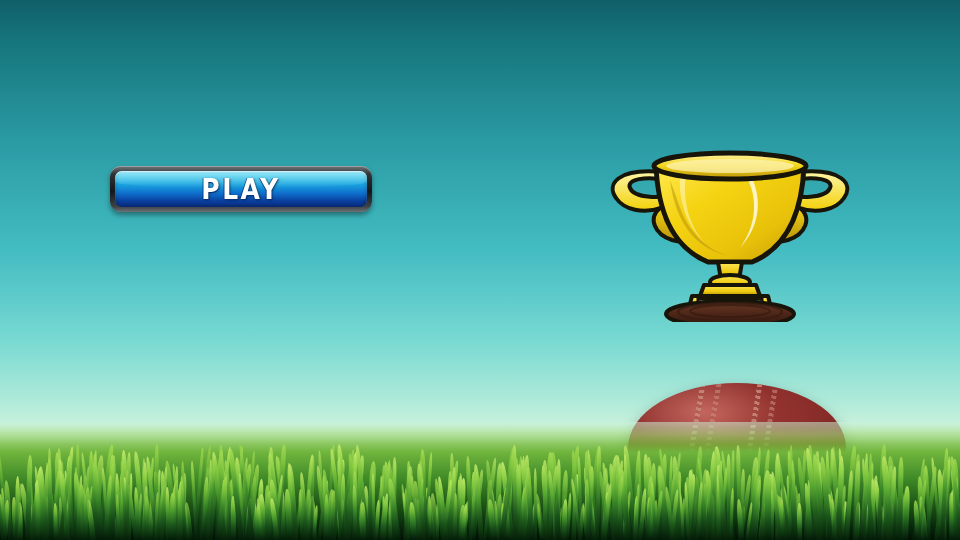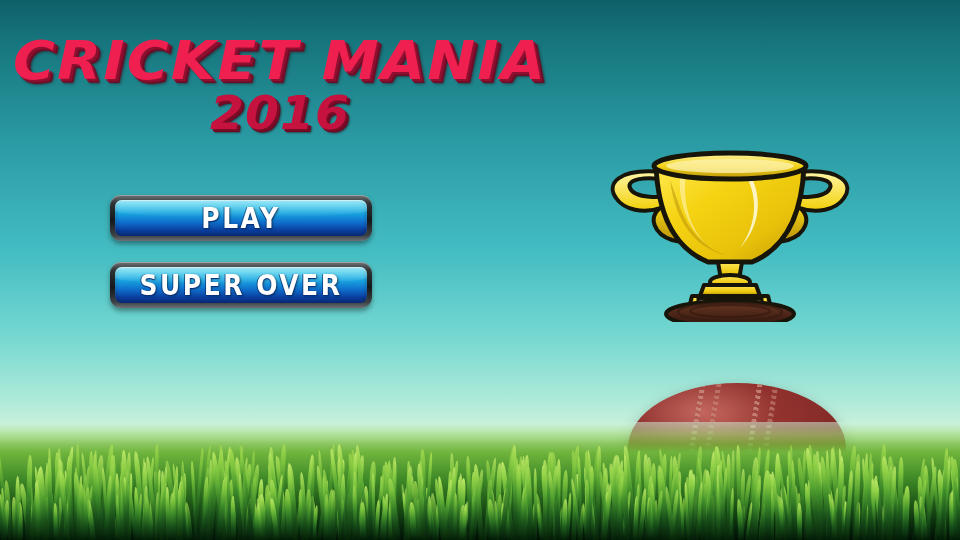--- a/index.html
+++ b/index.html
@@ -46,21 +46,21 @@
     color:#c5123f;
     margin-top:-2px;
     transform:scaleX(1.06);
     text-shadow:
        2px 2px 0 #7a0c28,
        3px 3px 0 #6a0922,
        4px 4px 2px rgba(40,0,10,.5);
   }
 
   
-  .menu{position:absolute;left:110px;top:195px;width:262px;}
+  .menu{position:absolute;left:110px;top:166px;width:262px;}
   .btn{
     position:relative;
     width:262px;height:46px;
     margin-bottom:21px;
     border-radius:11px;
     background:linear-gradient(to bottom,#6f7578 0%,#2e3336 18%,#15181a 55%,#3c4245 88%,#6b7174 100%);
     padding:5px;
     box-sizing:border-box;
     box-shadow:0 3px 5px rgba(0,0,0,.38), inset 0 1px 0 rgba(255,255,255,.35);
     cursor:pointer;
@@ -161,24 +161,20 @@
     background:linear-gradient(to bottom,rgba(205,243,221,.55),rgba(205,243,221,0));
   }
 </style>
 </head>
 <body>
 
 <div id="stage">
 
   <div class="sky"></div>
 
-  <div class="title-wrap">
-    <div class="title-main">CRICKET MANIA</div>
-    <div class="title-year">2016</div>
-  </div>
 
   <div class="trophy">
     <svg viewBox="0 0 260 200" width="260" height="200">
       <defs>
         <linearGradient id="goldCup" x1="0" y1="0" x2="1" y2="1">
           <stop offset="0%" stop-color="#ffe94e"></stop>
           <stop offset="35%" stop-color="#f5d312"></stop>
           <stop offset="70%" stop-color="#e8c20a"></stop>
           <stop offset="100%" stop-color="#c49c05"></stop>
         </linearGradient>
@@ -239,25 +235,20 @@
     <div class="seam s2"></div>
     <div class="seam s3"></div>
     <div class="seam s4"></div>
     <div class="ball-shade"></div>
   </div>
 
   <div class="menu">
     <div class="btn">
       <div class="btn-inner">
         <span class="btn-label">PLAY</span>
-      </div>
-    </div>
-    <div class="btn">
-      <div class="btn-inner">
-        <span class="btn-label">SUPER OVER</span>
       </div>
     </div>
   </div>
 
   <div class="grass">
     <div class="grass-blades" id="blades">
         <div class="blade" style="left: 667.2px; height: 83.8px; width: 2.8px; transform: rotate(2.1deg); transform-origin: center bottom; opacity: 1;"></div>
         <div class="blade light" style="left: 775.3px; height: 86.8px; width: 4.9px; transform: rotate(0.1deg); transform-origin: center bottom; opacity: 0.97;"></div>
         <div class="blade light" style="left: 594.8px; height: 90.7px; width: 3.1px; transform: rotate(-5.3deg); transform-origin: center bottom; opacity: 0.92;"></div>
         <div class="blade" style="left: 516.1px; height: 73.2px; width: 3.2px; transform: rotate(7.9deg); transform-origin: center bottom; opacity: 0.87;"></div>

